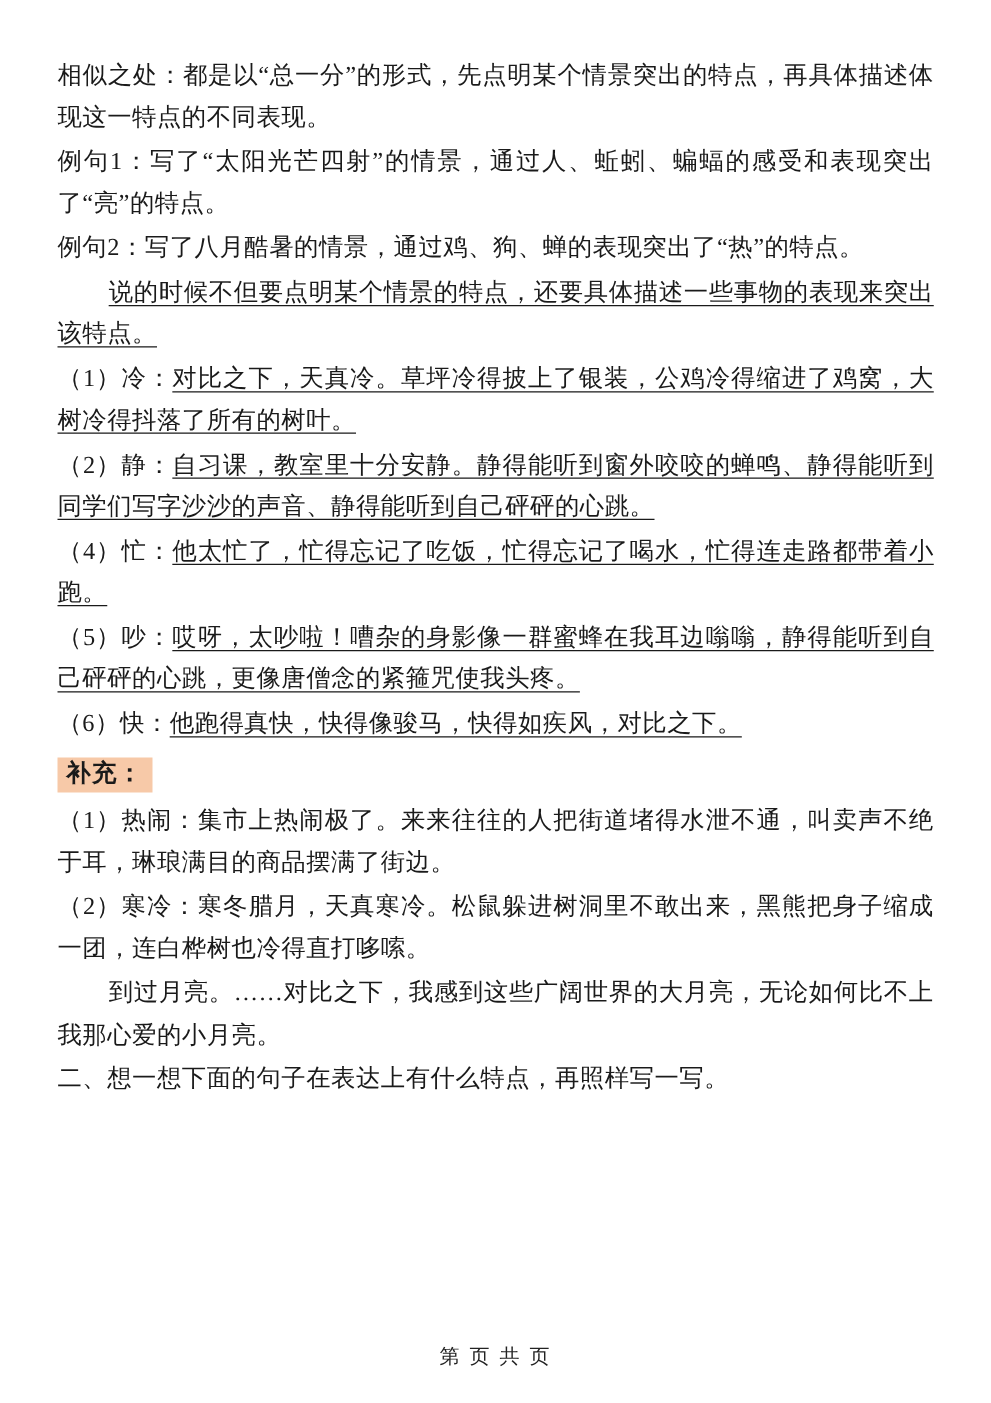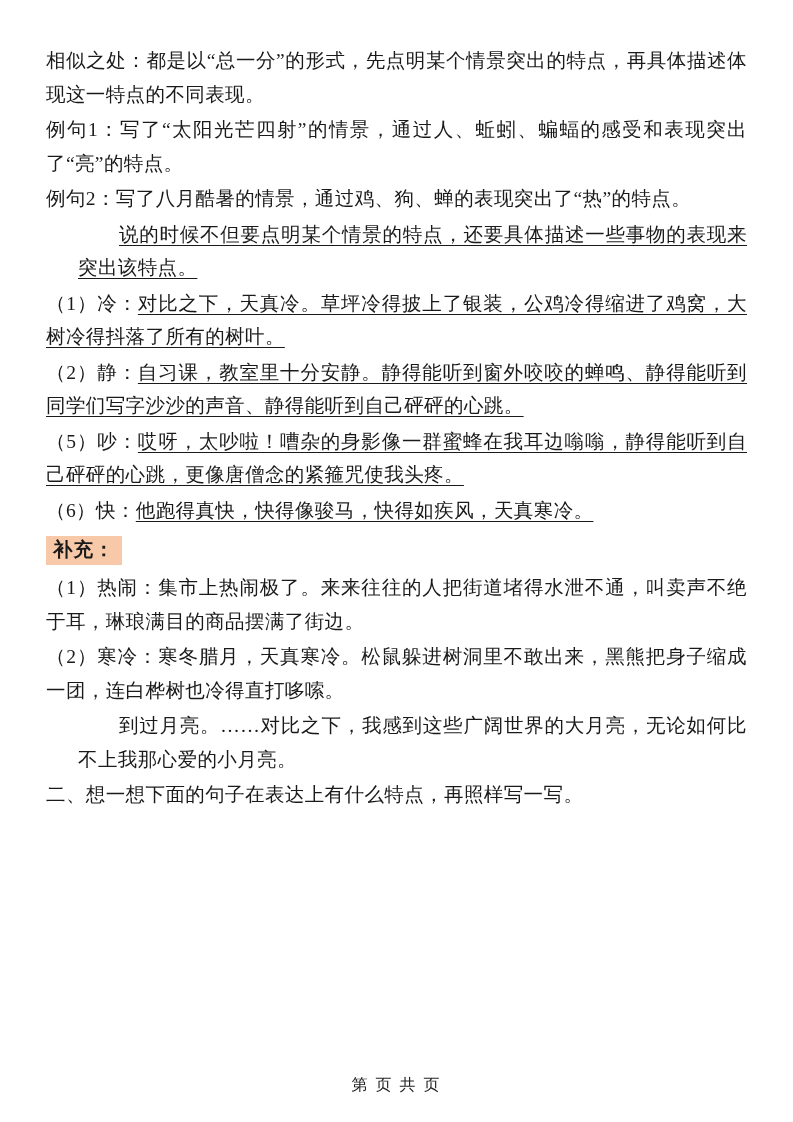--- a/index.html
+++ b/index.html
@@ -27,21 +27,20 @@
     line-height: 1.72;
     letter-spacing: 0.4px;
   }
   .para {
     margin: 0 0 2px 0;
     text-align: justify;
     text-justify: inter-ideograph;
   }
   .indent {
     text-indent: 2.1em;
-    margin-left: 32px;
   }
   .u {
     text-decoration: underline;
     text-underline-offset: 4px;
     text-decoration-thickness: 1px;
   }
   .hl-box {
     display: inline-block;
     background: #f7c9a8;
     padding: 2px 7px 3px 7px;
@@ -76,24 +75,25 @@
 
     <p class="para">例句2：写了八月酷暑的情景，通过鸡、狗、蝉的表现突出了“热”的特点。</p>
 
     <p class="para indent"><span class="u">说的时候不但要点明某个情景的特点，还要具体描述一些事物的表现来突出该特点。</span></p>
 
     <p class="para"><span>（1）冷：</span><span class="u">对比之下，天真冷。草坪冷得披上了银装，公鸡冷得缩进了鸡窝，大树冷得抖落了所有的树叶。</span></p>
 
     <p class="para"><span>（2）静：</span><span class="u">自习课，教室里十分安静。静得能听到窗外咬咬的蝉鸣、静得能听到同学们写字沙沙的声音、静得能听到自己砰砰的心跳。</span></p>
 
 
+    <p class="para"><span>（4）忙：</span><span class="u">他太忙了，忙得忘记了吃饭，忙得忘记了喝水，忙得连走路都带着小跑。</span></p>
 
     <p class="para"><span>（5）吵：</span><span class="u">哎呀，太吵啦！嘈杂的身影像一群蜜蜂在我耳边嗡嗡，静得能听到自己砰砰的心跳，更像唐僧念的紧箍咒使我头疼。</span></p>
 
-    <p class="para"><span>（6）快：</span><span class="u">他跑得真快，快得像骏马，快得如疾风，天真寒冷。</span></p>
+    <p class="para"><span>（6）快：</span><span class="u">他跑得真快，快得像骏马，快得如疾风，对比之下。</span></p>
 
     <div class="hl-row"><span class="hl-box">补充：</span></div>
 
     <p class="para">（1）热闹：集市上热闹极了。来来往往的人把街道堵得水泄不通，叫卖声不绝于耳，琳琅满目的商品摆满了街边。</p>
 
     <p class="para">（2）寒冷：寒冬腊月，天真寒冷。松鼠躲进树洞里不敢出来，黑熊把身子缩成一团，连白桦树也冷得直打哆嗦。</p>
 
     <p class="para indent">到过月亮。……对比之下，我感到这些广阔世界的大月亮，无论如何比不上我那心爱的小月亮。</p>
 
     <p class="para">二、想一想下面的句子在表达上有什么特点，再照样写一写。</p>

